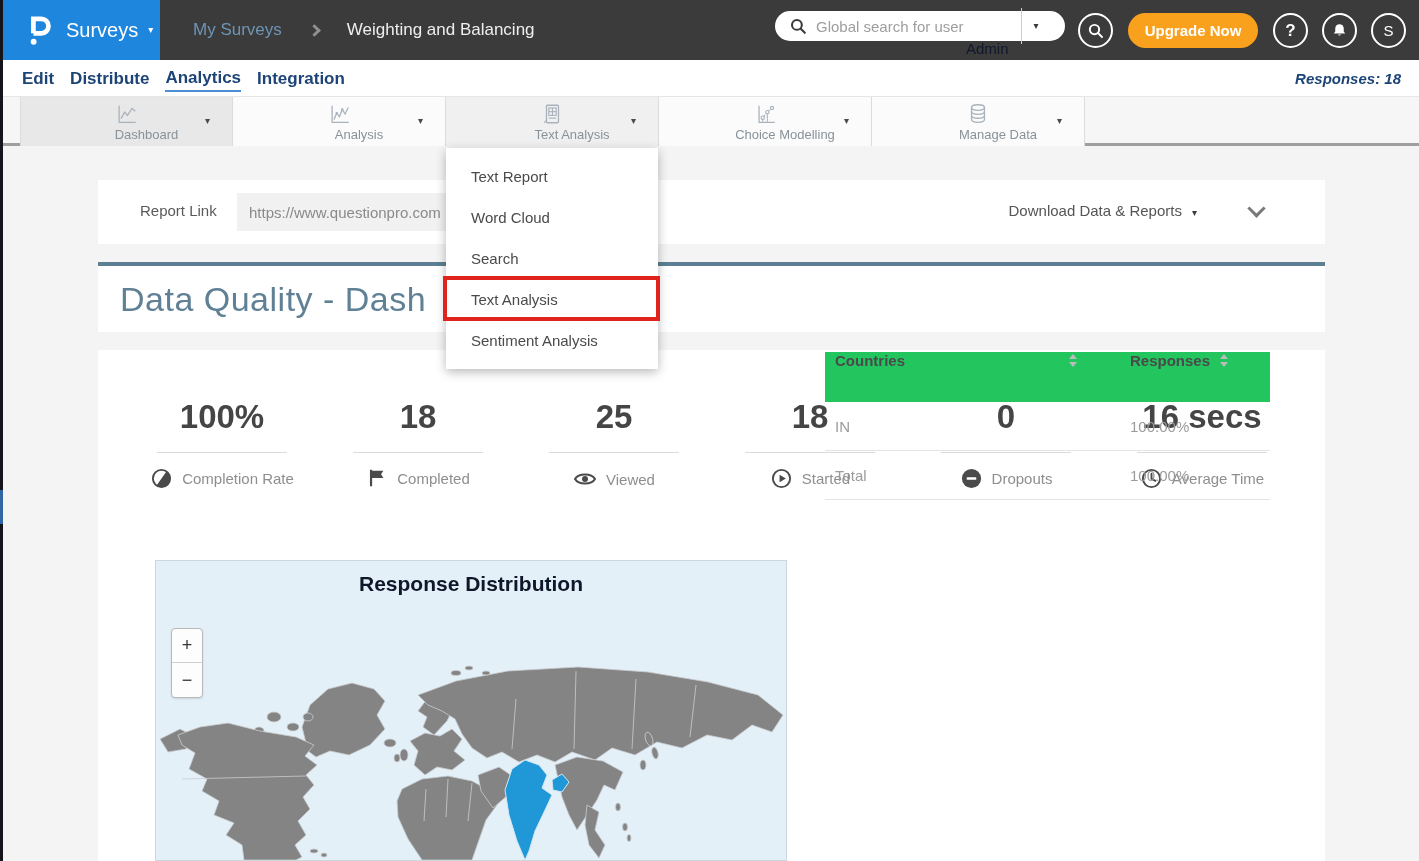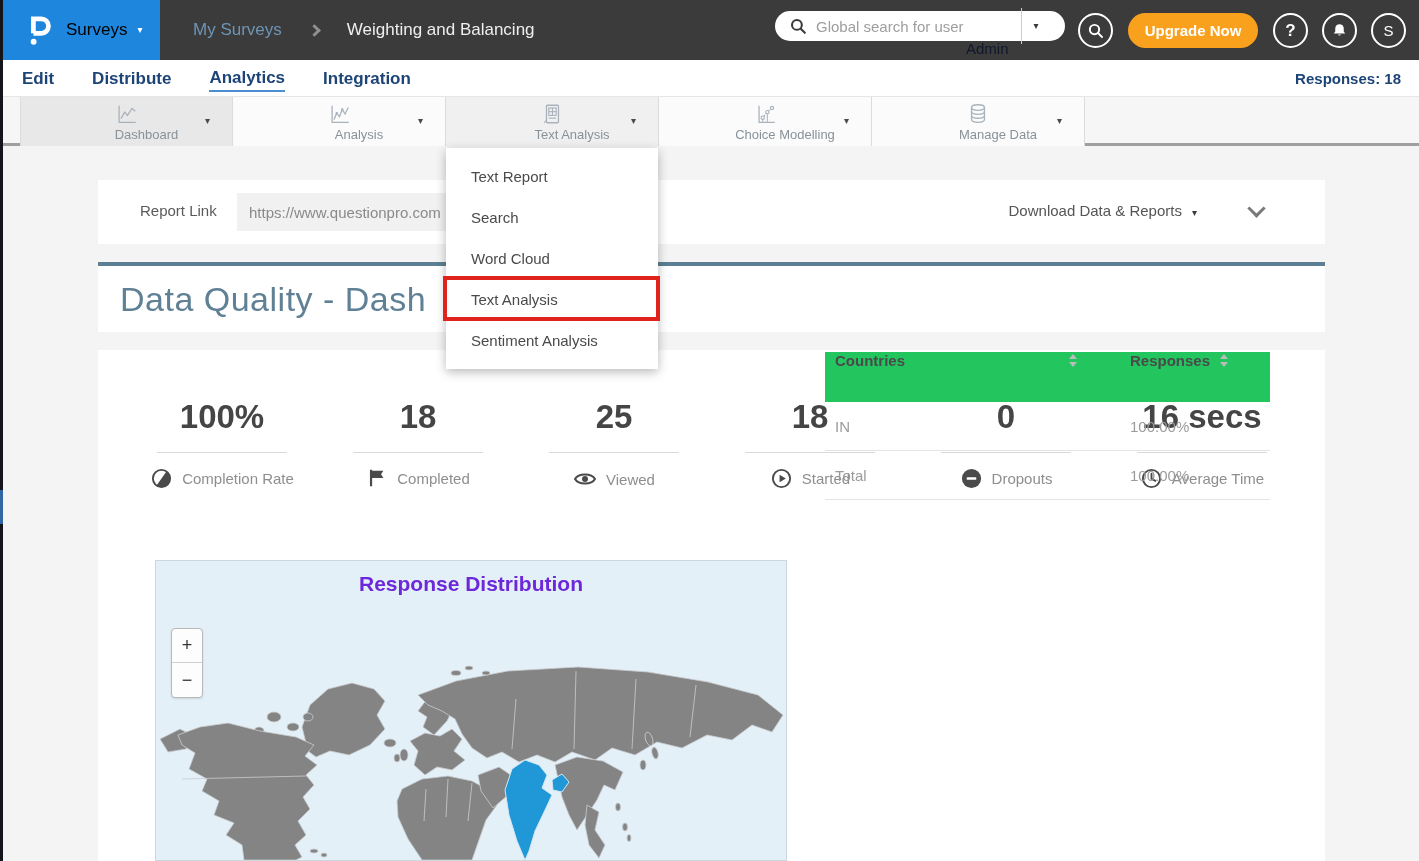--- a/index.html
+++ b/index.html
@@ -3,21 +3,21 @@
 <meta charset="utf-8">
 <style>
   * { margin:0; padding:0; box-sizing:border-box; }
   html,body { width:1419px; height:861px; overflow:hidden; }
   body { font-family:"Liberation Sans", sans-serif; background:#f4f4f4; position:relative; }
 
   
   .topbar { position:absolute; left:0; top:0; width:1419px; height:60px; background:#3b3b3b; z-index:10; }
   .logo-block { position:absolute; left:0; top:0; width:160px; height:60px; background:#1e87dd; display:flex; align-items:center; gap:10px; padding-left:22px; cursor:pointer; }
   .logo-mark { width:34px; height:38px; }
-  .product-label { color:#000000; font-size:17px; }
+  .product-label { color:#ffffff; font-size:20px; }
   .caret { font-size:10px; line-height:1; }
   .logo-block .caret { color:#fff; }
   .breadcrumb { position:absolute; left:193px; top:0; height:60px; display:flex; align-items:center; gap:28px; }
   .bc-parent { color:#6e94b5; font-size:17px; cursor:pointer; }
   .chev-right { width:9px; height:9px; border-top:3px solid #8f8f8f; border-right:3px solid #8f8f8f; transform:rotate(45deg); display:inline-block; }
   .bc-current { color:#eeeeee; font-size:17px; }
 
   .search-pill { position:absolute; left:775px; top:11px; width:290px; height:30px; background:#fff; border-radius:19px; display:flex; align-items:center; padding:0 12px 0 14px; }
   .search-pill svg { flex:0 0 auto; }
   .search-pill input { border:none; outline:none; background:transparent; font-size:15px; color:#444; width:148px; margin-left:8px; font-family:"Liberation Sans", sans-serif; }
@@ -26,24 +26,24 @@
   .pill-divider { width:1px; height:36px; background:#cccccc; margin-left:12px; }
   .pill-caret { color:#3a3a3a; padding:0 4px 0 12px; cursor:pointer; }
 
   .circle-btn { position:absolute; top:13px; width:35px; height:35px; border:2px solid #fff; border-radius:50%; display:flex; align-items:center; justify-content:center; color:#fff; cursor:pointer; }
   .upgrade-btn { position:absolute; left:1128px; top:13px; width:130px; height:35px; background:#f9a11c; border:none; border-radius:18px; color:#fff; font-weight:bold; font-size:15px; cursor:pointer; font-family:"Liberation Sans", sans-serif; }
   .help-circle { left:1273px; font-weight:bold; font-size:17px; }
   .bell-circle { left:1322px; }
   .avatar-circle { left:1371px; font-size:15px; }
 
   
-  .navbar { position:absolute; left:0; top:60px; width:1419px; height:37px; background:#fff; border-bottom:1px solid #e6e6e6; display:flex; align-items:center; gap:38px; padding-left:22px; }
+  .navbar { position:absolute; left:0; top:60px; width:1419px; height:37px; background:#fff; border-bottom:1px solid #e6e6e6; display:flex; align-items:center; gap:16px; padding-left:22px; }
   .nav-item { color:#1d4477; font-size:17px; font-weight:600; cursor:pointer; padding:4px 0 2px; }
   .nav-item.active { border-bottom:2px solid #4a8fd4; }
-  .responses { position:absolute; right:18px; color:#1d4477; font-size:15px; font-weight:600; }
+  .responses { position:absolute; right:18px; color:#1d4477; font-size:15px; font-weight:600;font-style:italic; }
 
   
   .toolbar { position:absolute; left:0; top:97px; width:1419px; height:49px; background:#f6f6f6; border-bottom:3px solid #9f9f9f; padding-left:20px; display:flex; }
   .tool-tab { width:213px; height:49px; position:relative; border-right:1px solid #dcdcdc; background:#fbfbfb; display:flex; flex-direction:column; align-items:center; justify-content:center; cursor:pointer; }
   .tool-tab:first-child { border-left:1px solid #dcdcdc; background:#e8e8e8; }
   .tool-tab.open { background:#f0f0f0; }
   .tool-label { font-size:13px; color:#88929a; margin-top:1px;margin-left:40px; }
   .tab-caret { position:absolute; right:22px; top:18px; color:#4a4a4a; font-size:10px; }
   .tool-icon { height:24px; display:flex; align-items:flex-end; }
 
@@ -69,21 +69,21 @@
   
   .stats-row { position:absolute; left:26px; top:48px; display:flex; }
   .stat { width:196px; text-align:center; }
   .stat-value { font-size:33px; font-weight:bold; color:#454545; }
   .stat-rule { width:130px; border-top:1px solid #dadada; margin:16px auto 14px; }
   .stat-meta { display:flex; align-items:center; justify-content:center; gap:9px; color:#8e8e8e; font-size:15px; }
   .stat-meta svg { color:#4a4a4a; }
 
   
   .map-panel { position:absolute; left:57px; top:210px; width:632px; height:301px; background:#e4f0f8; border:1px solid #ccd7dd; overflow:hidden; }
-  .map-title { text-align:center; margin-top:11px; font-size:21px; font-weight:bold; color:#6d28d9; }
+  .map-title { text-align:center; margin-top:11px; font-size:21px; font-weight:bold; color:#0f172a; }
   .zoom-btns { position:absolute; left:15px; top:67px; width:32px; border:1px solid #b9b9b9; border-radius:4px; background:#fdfdfd; box-shadow:0 1px 2px rgba(0,0,0,.12); }
   .zoom-btn { height:34px; display:flex; align-items:center; justify-content:center; font-size:18px; color:#333; cursor:pointer; }
   .zoom-btn:first-child { border-bottom:1px solid #cfcfcf; }
   .world-map { position:absolute; left:0; bottom:0; }
 
   
   .countries-table { position:absolute; left:727px; top:2px; width:445px; font-size:15px; }
   .t-head { height:50px; background:#22c55e; display:flex; align-items:flex-start; padding:0 10px; font-weight:bold; color:#4a4a4a; cursor:pointer;gap:39px; }
   .t-head .col-country { flex:1; display:flex; align-items:center; }
   .col-resp { width:130px; display:flex; align-items:center; }
@@ -380,21 +380,21 @@
     </div>
     <div class="t-row">
       <span class="cell-country">Total</span>
       <span class="col-resp">100.00%</span>
     </div>
   </div>
 </div>
 
 <div class="menu">
   <div class="menu-item">Text Report</div>
+  <div class="menu-item">Word Cloud</div>
   <div class="menu-item">Search</div>
-  <div class="menu-item">Word Cloud</div>
   <div class="menu-item">Text Analysis</div>
   <div class="menu-item">Sentiment Analysis</div>
 </div>
 <div class="annotation-box"></div>
 
 <div class="edge-strip"></div>
 <div class="edge-blue"></div>
 
 </body></html>

